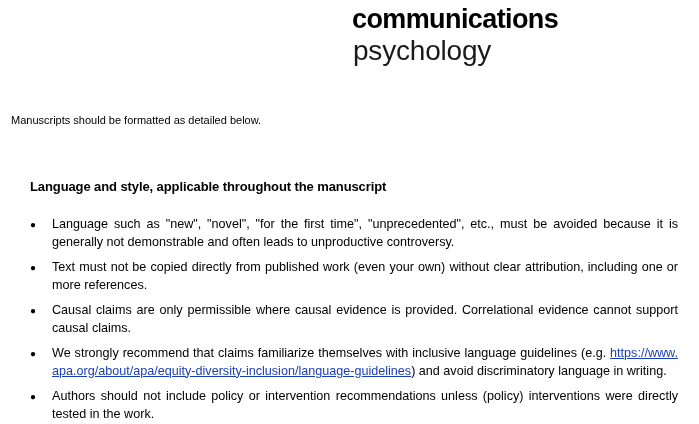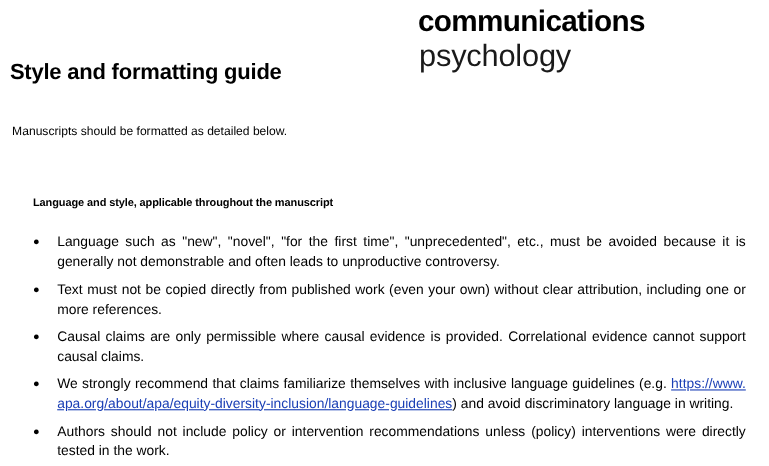--- a/index.html
+++ b/index.html
@@ -32,21 +32,21 @@
     position: absolute;
     left: 9px;
     top: 42px;
     font-size: 20px;
     font-weight: bold;
     letter-spacing: -0.2px;
     white-space: nowrap;
   }
   .brand {
     position: absolute;
-    left: 380px;
+    left: 352px;
     top: 6px;
     line-height: 1;
   }
   .brand-line1 {
     font-size: 27px;
     font-weight: bold;
     letter-spacing: -0.6px;
     display: block;
     color: #000;
   }
@@ -68,21 +68,21 @@
     white-space: nowrap;
   }
   
   .section {
     position: absolute;
     left: 30px;
     top: 179px;
     width: 648px;
   }
   .section-heading {
-    font-size: 10px;
+    font-size: 13px;
     font-weight: bold;
     margin: 0 0 22px 0;
     letter-spacing: -0.1px;
   }
   ul.bullets {
     list-style: none;
     margin: 0;
     padding: 0;
   }
   ul.bullets > li {
@@ -106,21 +106,20 @@
     text-decoration: underline;
     word-break: break-all;
   }
 </style>
 </head>
 <body>
 
 <div class="page">
 
   <div class="header">
-    <h1 class="doc-title">Style and formatting guide</h1>
     <div class="brand">
       <span class="brand-line1">communications</span>
       <span class="brand-line2">psychology</span>
     </div>
   </div>
 
   <div class="intro">Manuscripts should be formatted as detailed below.</div>
 
   <div class="section">
     <h2 class="section-heading">Language and style, applicable throughout the manuscript</h2>

